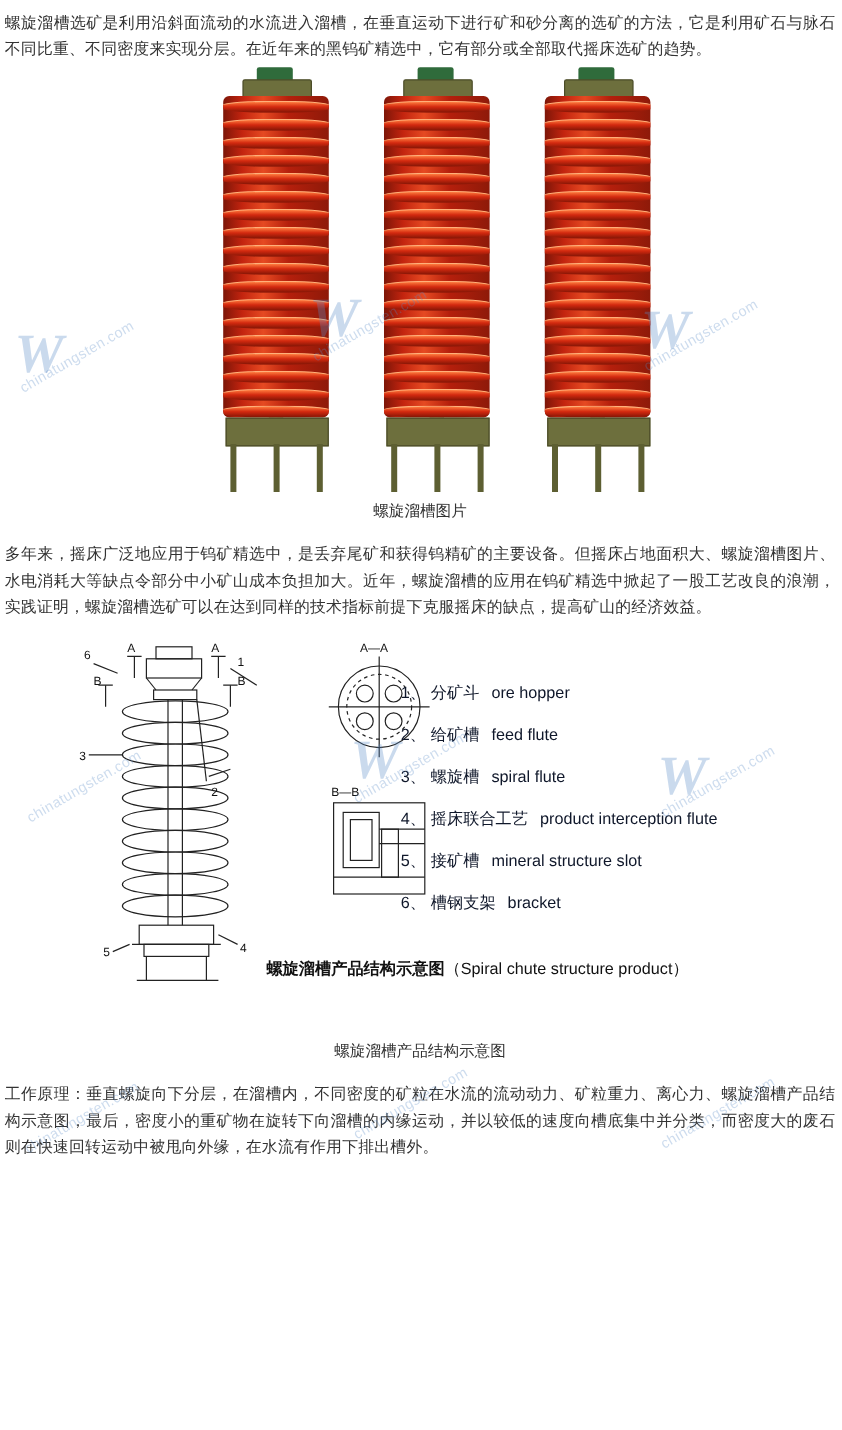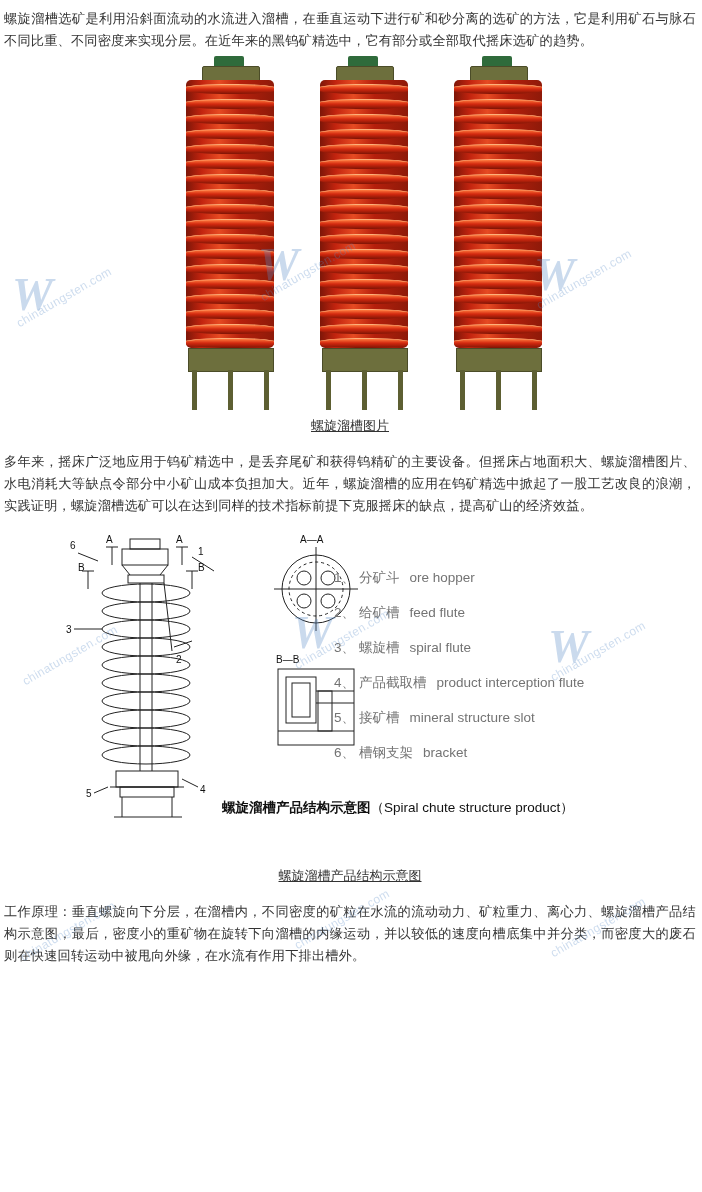--- a/index.html
+++ b/index.html
@@ -29,21 +29,20 @@
     margin: 0 0 14px 0;
     text-align: justify;
     text-justify: inter-ideograph;
     letter-spacing: 0.2px;
   }
   .caption {
     text-align: center;
     font-size: 13px;
     color: #333333;
     margin: 6px 0 16px 0;
-    text-decoration: underline;
   }
   .fig {
     position: relative;
     width: 100%;
   }
 
   
   .photo1 {
     height: 345px;
     position: relative;
@@ -129,21 +128,21 @@
     margin-top: 2px;
   }
   .legend {
     position: absolute;
     left: 330px;
     top: 38px;
     width: 360px;
   }
   .legend .row {
     font-size: 13.5px;
-    color: #737373;
+    color: #0f172a;
     margin-bottom: 17px;
     white-space: nowrap;
   }
   .legend .num { margin-right: 4px; }
   .legend .cn { margin-right: 10px; }
   .legend .en { }
   .diag-title {
     position: absolute;
     left: 218px;
     top: 268px;
@@ -366,21 +365,21 @@
       <div class="row">
         <span class="num">1、</span><span class="cn">分矿斗</span><span class="en">ore hopper</span>
       </div>
       <div class="row">
         <span class="num">2、</span><span class="cn">给矿槽</span><span class="en">feed flute</span>
       </div>
       <div class="row">
         <span class="num">3、</span><span class="cn">螺旋槽</span><span class="en">spiral flute</span>
       </div>
       <div class="row">
-        <span class="num">4、</span><span class="cn">产品截取槽</span><span class="en">product interception flute</span>
+        <span class="num">4、</span><span class="cn">摇床联合工艺</span><span class="en">product interception flute</span>
       </div>
       <div class="row">
         <span class="num">5、</span><span class="cn">接矿槽</span><span class="en">mineral structure slot</span>
       </div>
       <div class="row">
         <span class="num">6、</span><span class="cn">槽钢支架</span><span class="en">bracket</span>
       </div>
     </div>
 
     <div class="diag-title">

